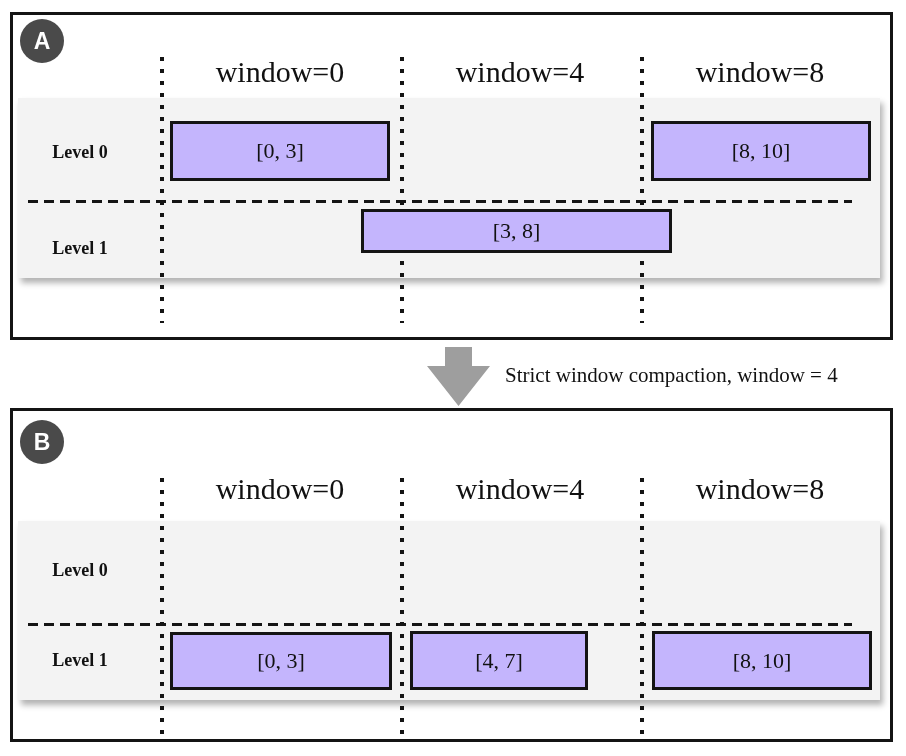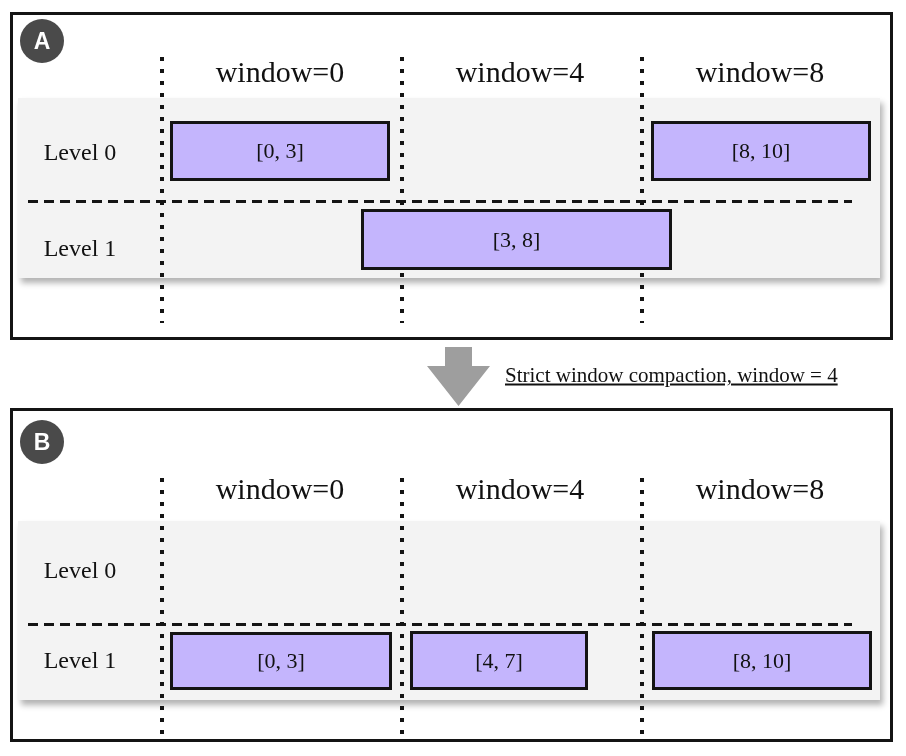--- a/index.html
+++ b/index.html
@@ -27,31 +27,31 @@
   .band {
     position:absolute; background:#f3f3f3; z-index:1;
     box-shadow:3px 5px 6px rgba(0,0,0,0.30);
   }
   .hdash {
     position:absolute; height:3px; z-index:3;
     background-image:repeating-linear-gradient(to right, #141414 0 10px, transparent 10px 16px);
   }
   .lvl-label {
     position:absolute; transform:translate(-50%,-50%);
-    font-size:24px; white-space:nowrap; z-index:4;
+    font-size:18px; white-space:nowrap; z-index:4;font-weight:bold;
   }
   .run-box {
     position:absolute; background:#c4b5fd; border:3px solid #141414; box-sizing:border-box;
     display:flex; align-items:center; justify-content:center;
     font-size:22px; z-index:4;
   }
   .arrow-icon { position:absolute; left:427px; top:347px; z-index:2; }
   .arrow-label {
     position:absolute; left:505px; top:375px; transform:translateY(-50%);
-    font-size:21px; white-space:nowrap;text-decoration:underline;
+    font-size:21px; white-space:nowrap;
   }
 </style>
 </head>
 <body>
 
 <div class="canvas">
 
   <div id="panels">
   <section class="panel" style="top: 12px; height: 328px;">
     <div class="band" style="left: 5px; top: 83px; width: 862px; height: 180px;"></div>
@@ -60,21 +60,21 @@
   <div class="vline" style="left: 147px; top: 42px; height: 266px;"></div>
         <div class="vline" style="left: 387px; top: 42px; height: 266px;"></div>
         <div class="vline" style="left: 627px; top: 42px; height: 266px;"></div>
         <div class="win-header" style="left: 267px; top: 57px;">window=0</div>
         <div class="win-header" style="left: 507px; top: 57px;">window=4</div>
         <div class="win-header" style="left: 747px; top: 57px;">window=8</div>
         <div class="lvl-label" style="left: 67px; top: 137px;">Level 0</div>
         <div class="lvl-label" style="left: 67px; top: 233px;">Level 1</div>
         <div class="run-box" style="left: 157px; top: 106px; width: 220px; height: 60px;">[0, 3]</div>
         <div class="run-box" style="left: 638px; top: 106px; width: 220px; height: 60px;">[8, 10]</div>
-        <div class="run-box" style="left: 348px; top: 194px; width: 311px; height: 61px;">[3, 8]</div>
+        <div class="run-box" style="left: 348px; top: 194px; width: 311px; height: 44px;">[3, 8]</div>
       </section>
 
   <section class="panel" style="top: 408px; height: 334px;">
     <div class="band" style="left: 5px; top: 110px; width: 862px; height: 179px;"></div>
     <div class="badge" style="left: 7px; top: 9px;">B</div>
     <div class="hdash" style="left: 15px; top: 212px; width: 824px;"></div>
   <div class="vline" style="left: 147px; top: 67px; height: 261px;"></div>
         <div class="vline" style="left: 387px; top: 67px; height: 261px;"></div>
         <div class="vline" style="left: 627px; top: 67px; height: 261px;"></div>
         <div class="win-header" style="left: 267px; top: 78px;">window=0</div>

